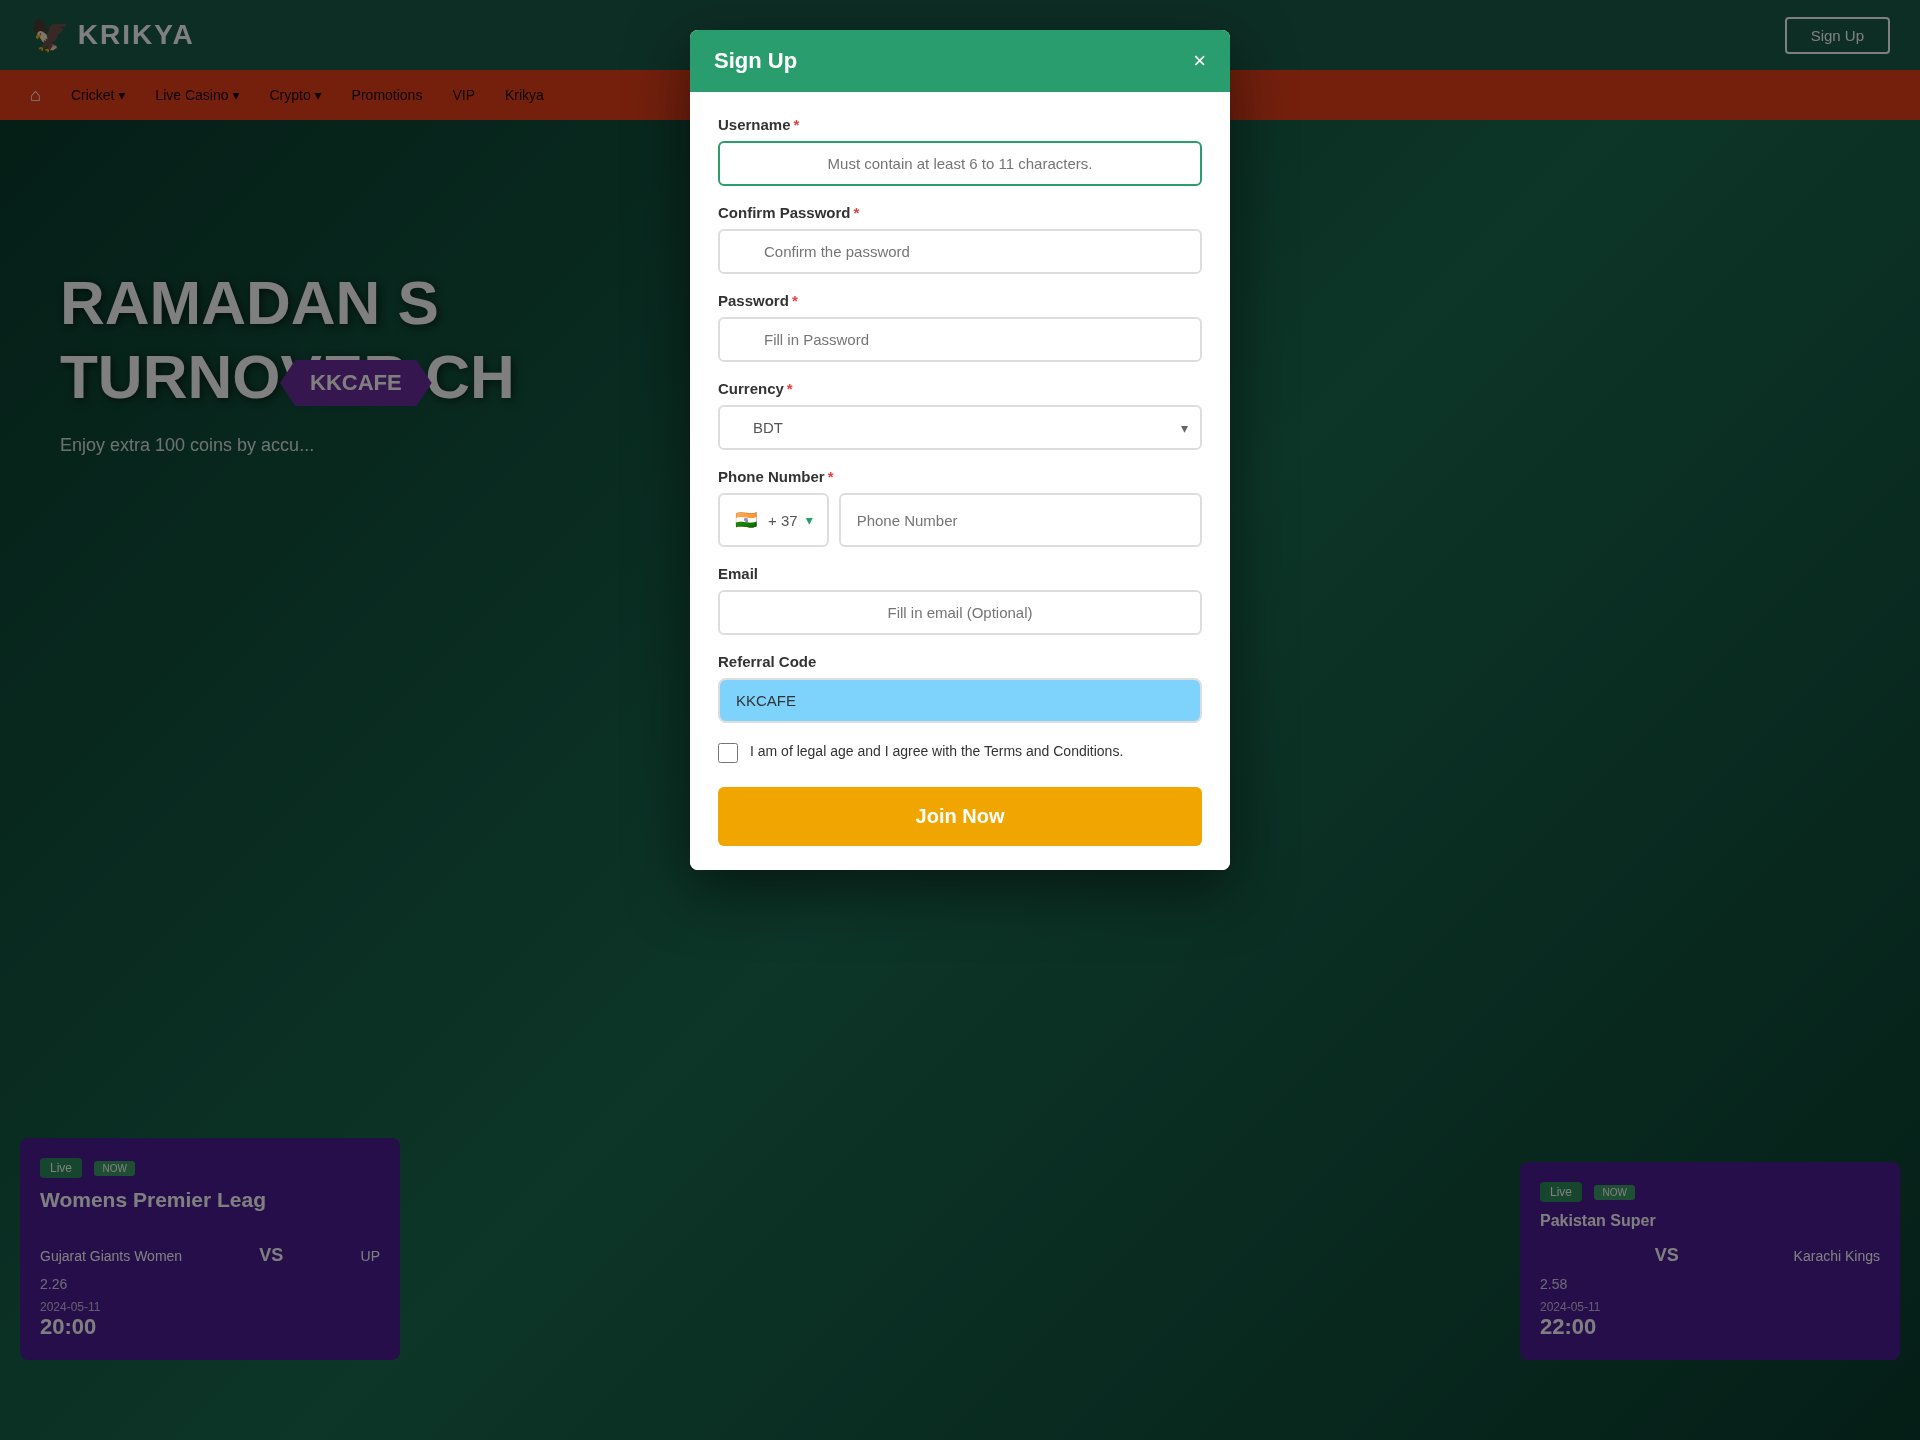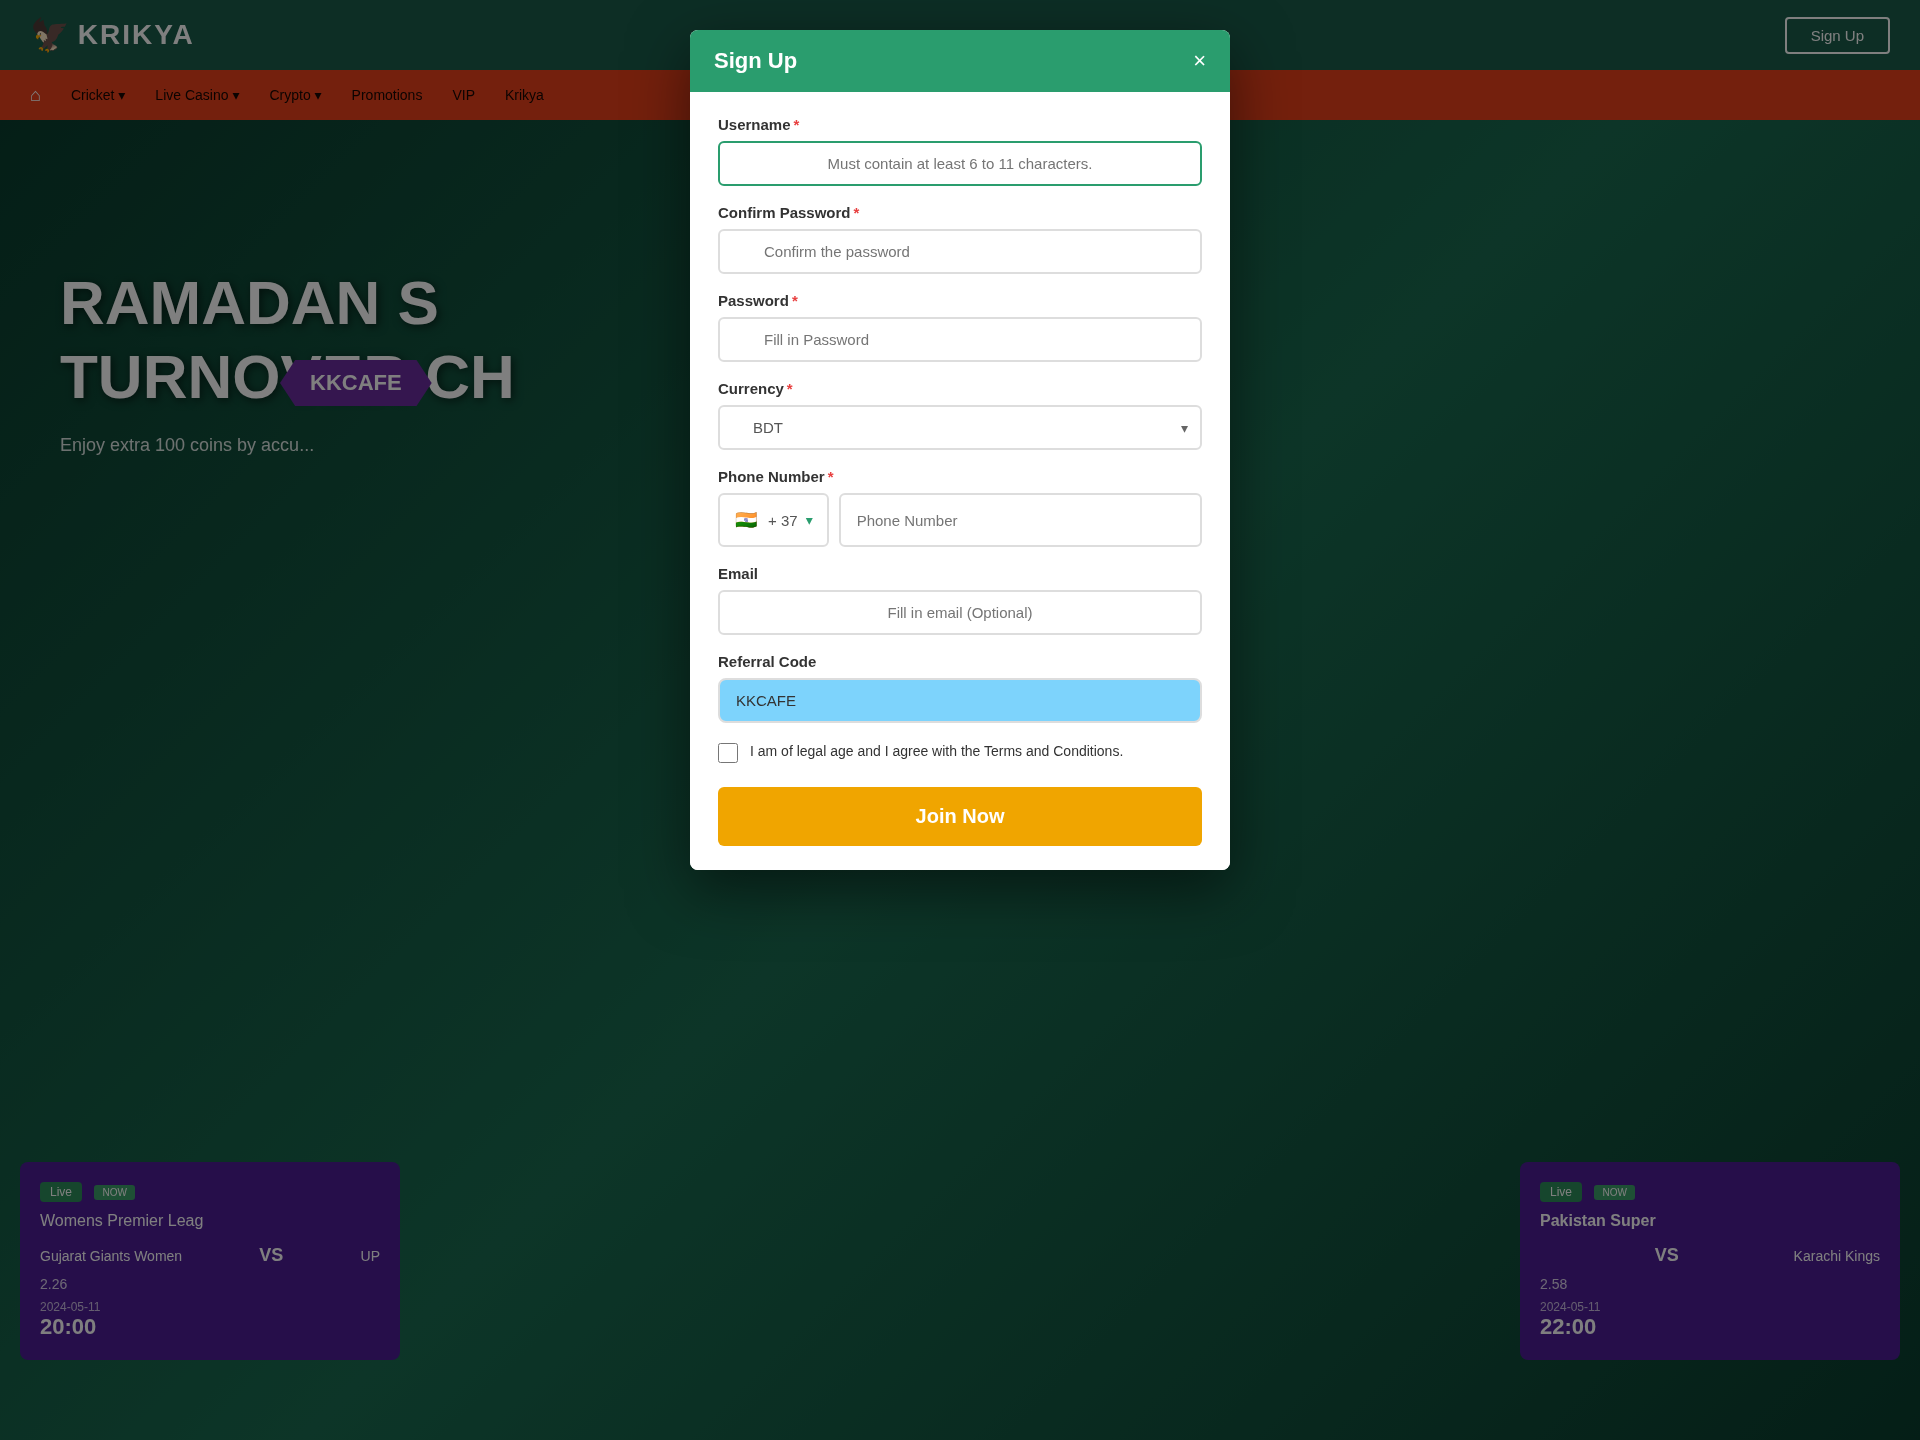--- a/index.html
+++ b/index.html
@@ -398,21 +398,21 @@
     <div style="margin-top:20px;font-size:18px;opacity:0.85;">Enjoy extra 100 coins by accu...</div>
   </div>
 </div>
 
 <div style="position:absolute;bottom:80px;left:20px;z-index:5;">
   <div class="match-card">
     <div style="margin-bottom:10px;">
       <span class="live-badge">Live</span>
       <span class="now-badge">NOW</span>
     </div>
-    <div style="font-size:16px;font-weight:normal;margin-bottom:15px;">Womens Premier Leag</div>
+    <div style="font-size:21px;font-weight:bold;margin-bottom:33px;">Womens Premier Leag</div>
     <div style="display:flex;justify-content:space-between;align-items:center;">
       <div style="font-size:14px;">Gujarat Giants Women</div>
       <div style="font-size:18px;font-weight:bold;">VS</div>
       <div style="font-size:14px;">UP</div>
     </div>
     <div style="margin-top:10px;font-size:14px;opacity:0.8;">2.26</div>
     <div style="margin-top:8px;font-size:12px;opacity:0.7;">2024-05-11</div>
     <div style="font-size:22px;font-weight:bold;">20:00</div>
   </div>
 </div>

